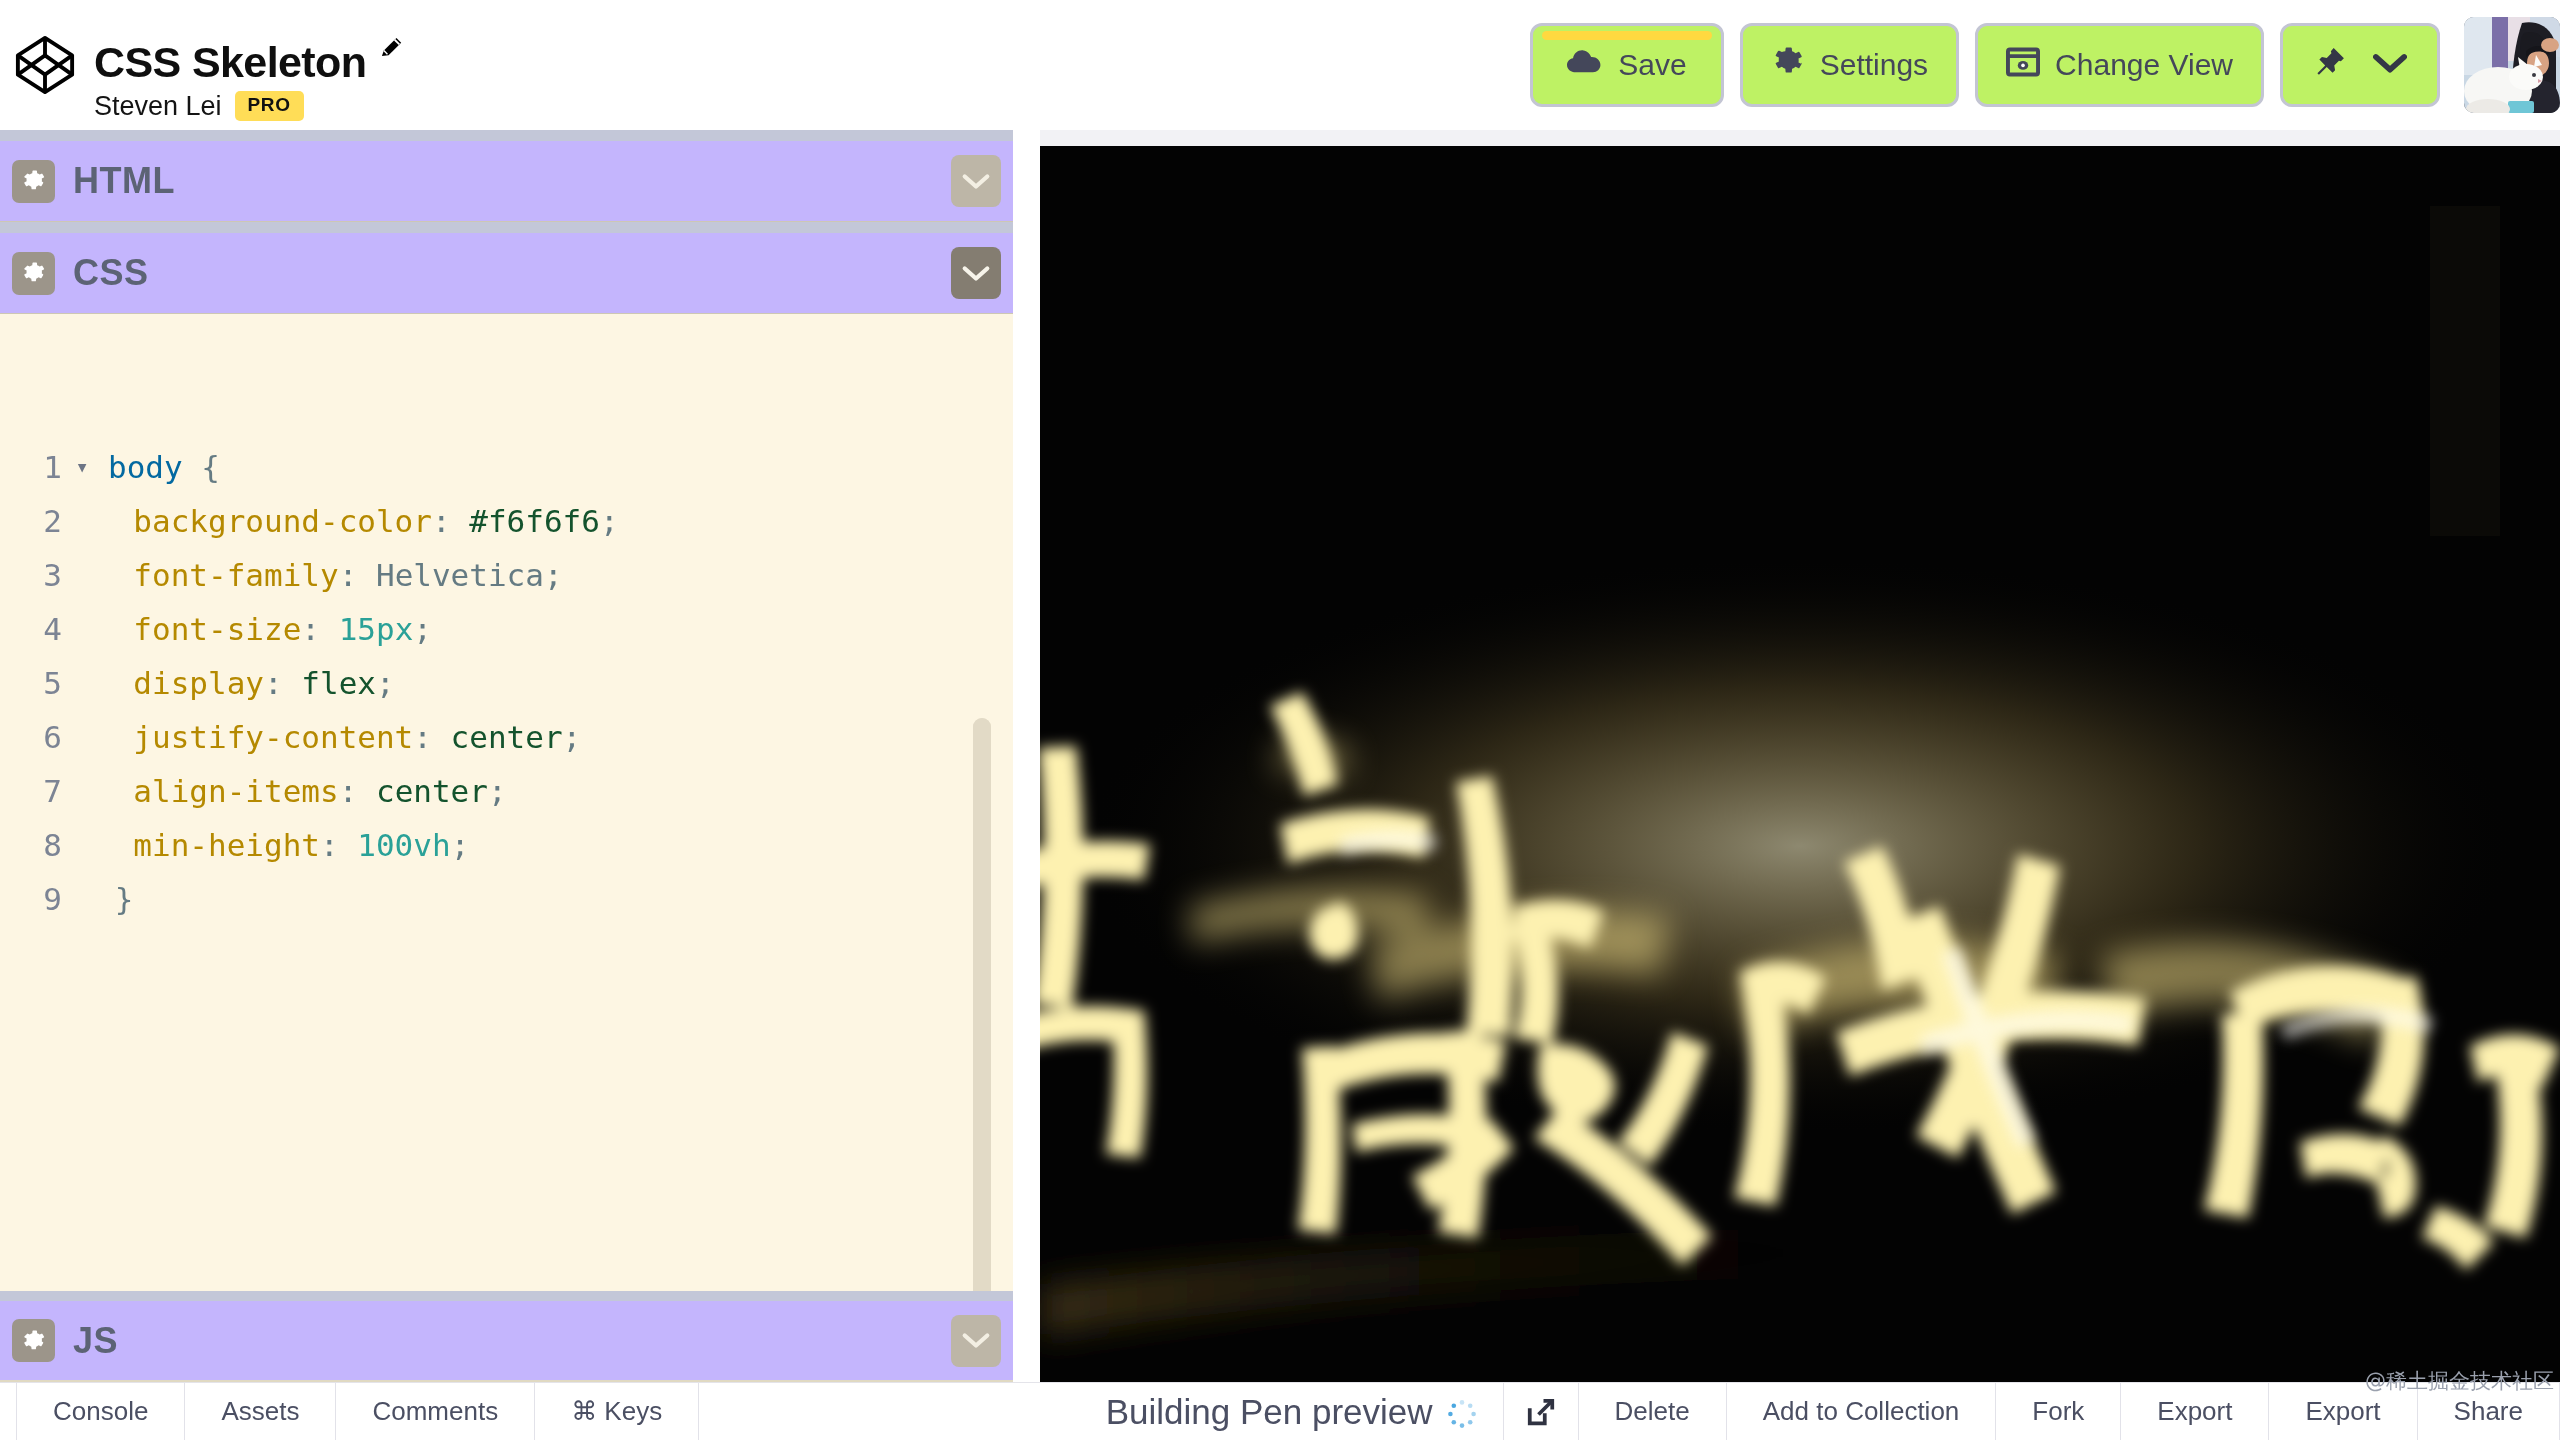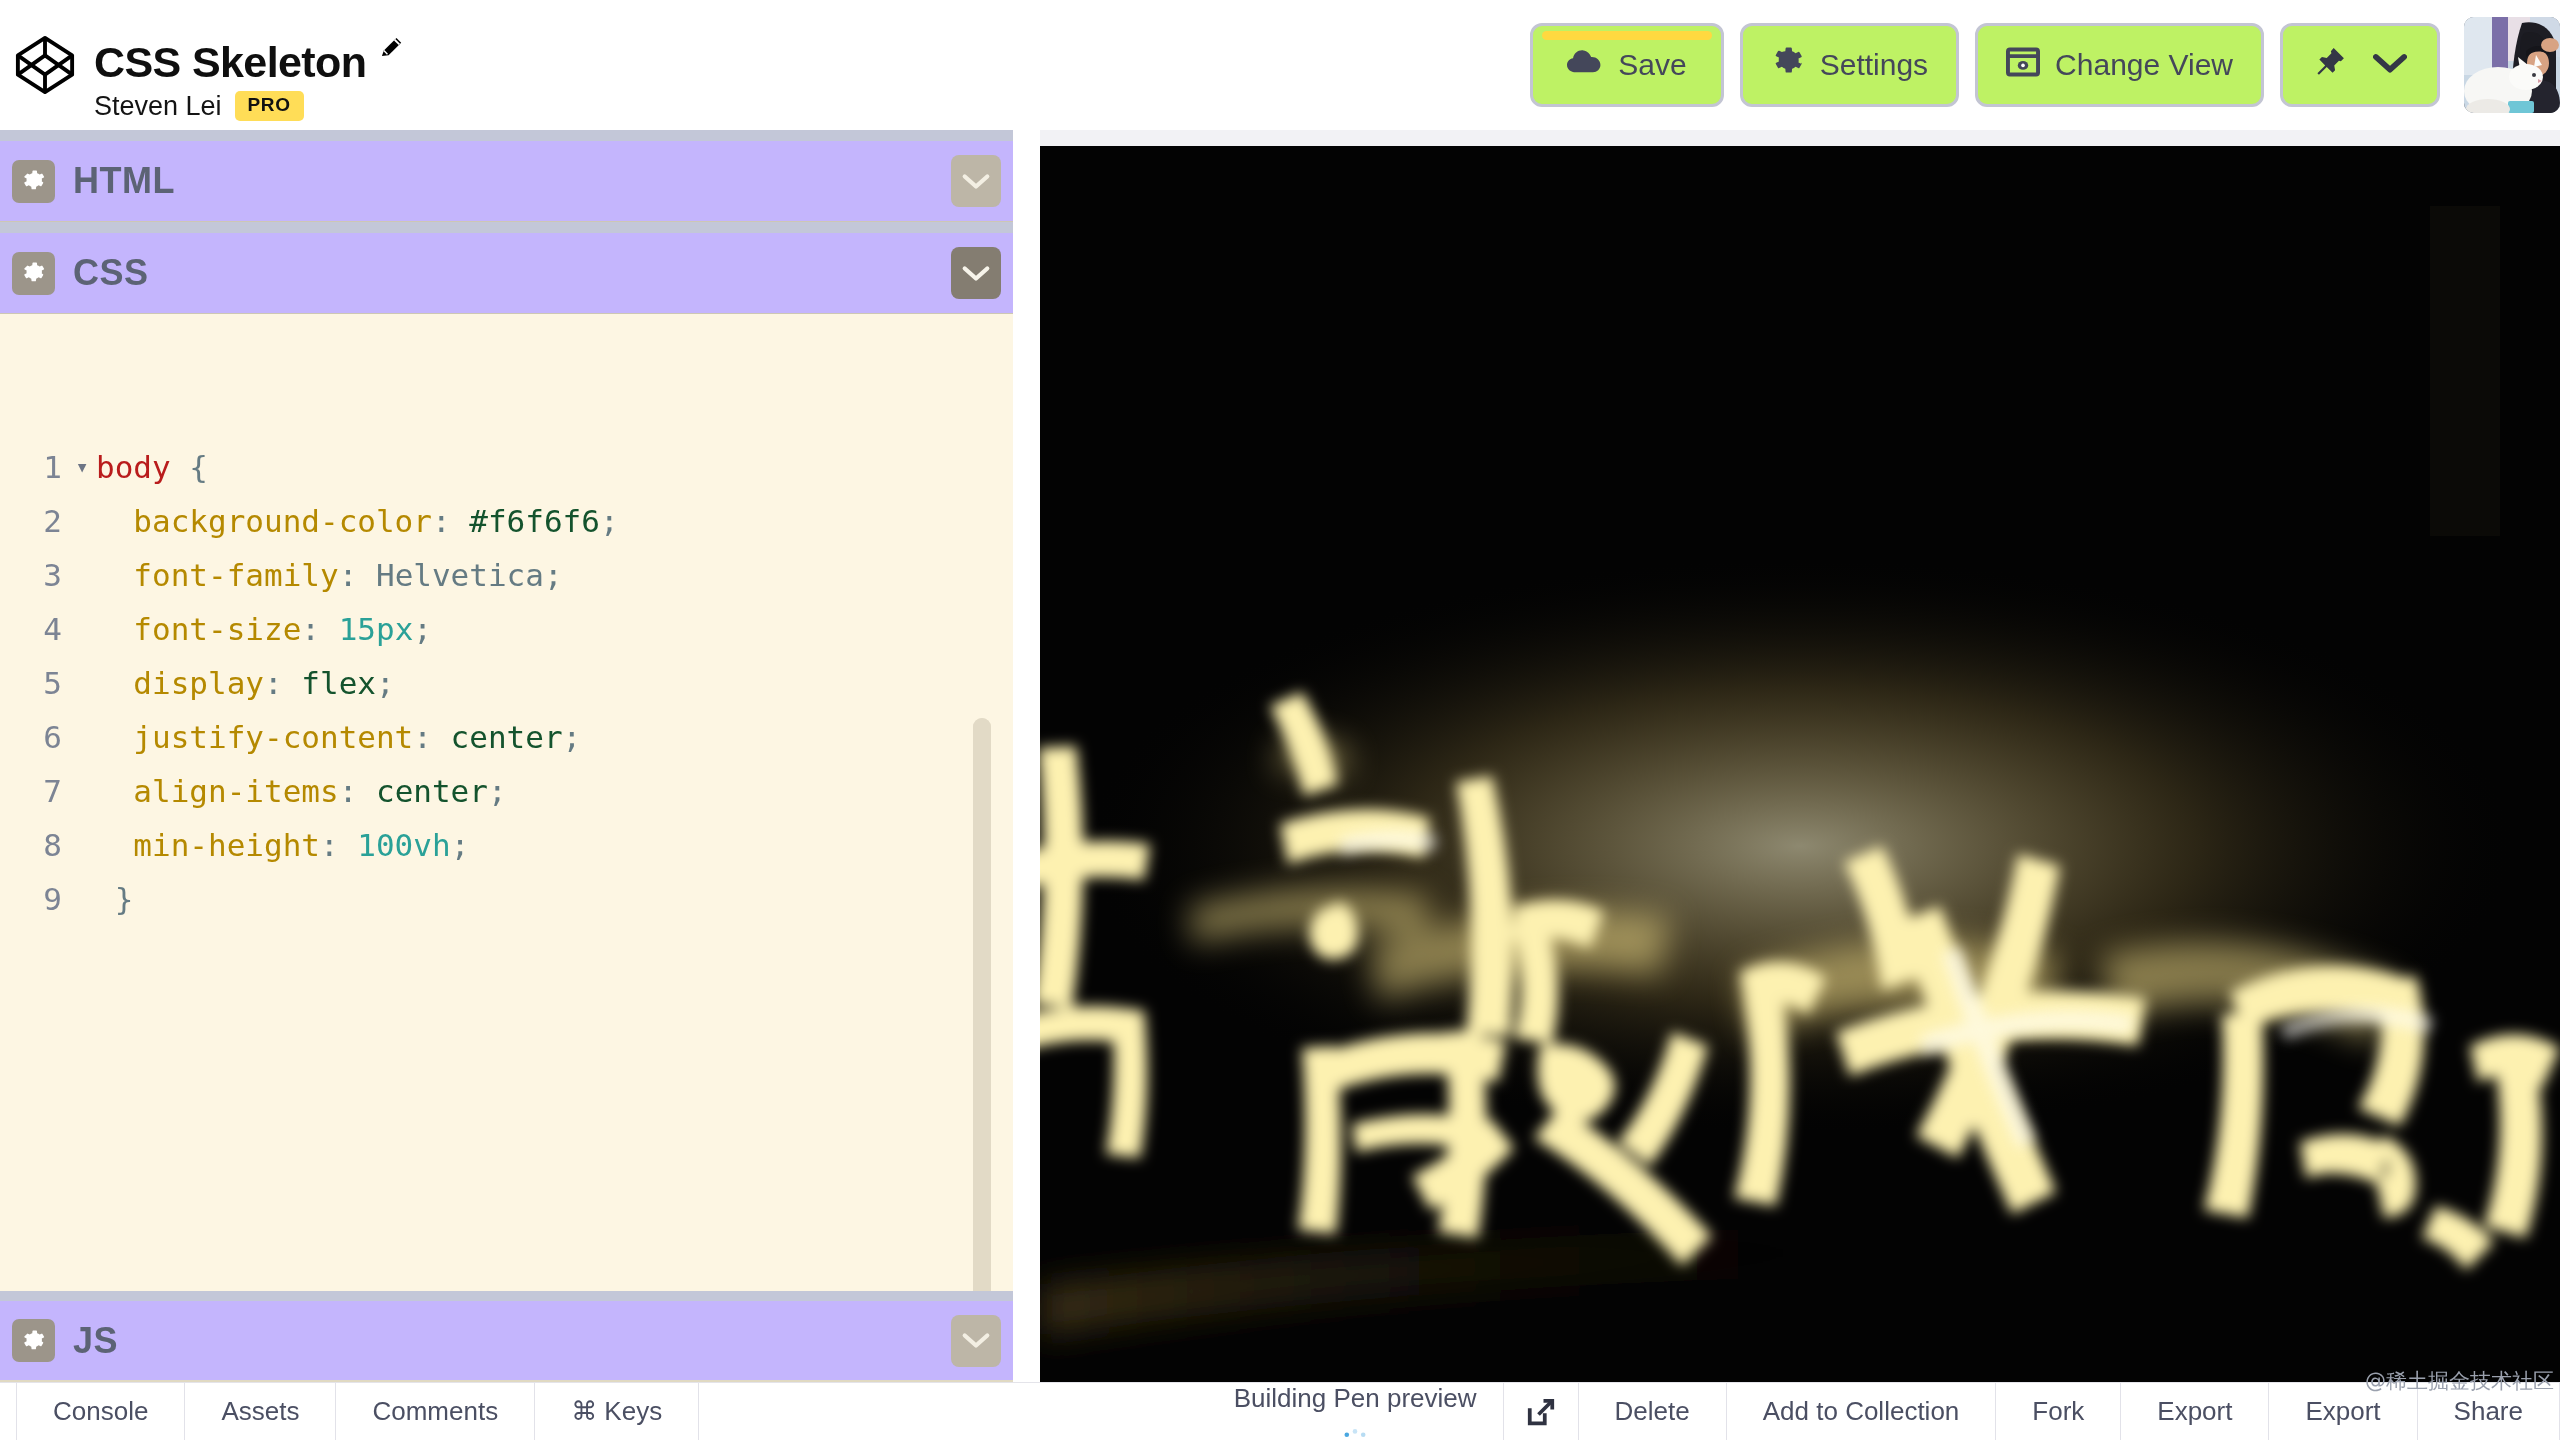--- a/index.html
+++ b/index.html
@@ -101,21 +101,21 @@
     white-space:pre;
   }
   .cl { display:flex; align-items:flex-start; height:54px; }
   .gutter {
     width:68px; flex:none; text-align:right;
     color:#7c8494; padding-right:6px;
     font-family:"DejaVu Sans Mono", monospace;
   }
   .fold { width:28px; flex:none; text-align:center; color:#6d7585; font-size:22px; }
   .code-text { flex:1; }
-  .t-sel  { color:#b91c1c; }
+  .t-sel  { color:#0369a1;margin-left:12px; }
   .t-prop { color:#b58900; }
   .t-val  { color:#14532d;margin-top:40px; }
   .t-str  { color:#657b83; }
   .t-num  { color:#2aa198; }
   .t-punc { color:#657b83; }
   #editor-scrollbar {
     position:absolute; right:22px; top:296px; width:18px; height:1000px;
     background:#e9e1cd; border-radius:9px;
   }
   #editor-scrollthumb {
@@ -149,22 +149,22 @@
   .bb-item {
     display:flex; align-items:center; justify-content:center;
     padding:0 36px; font-size:26px; color:#4b4f63;
     border-right:1px solid #e2e2e9; cursor:pointer; white-space:nowrap;
   }
   .bb-item:first-child { border-left:1px solid #e2e2e9; }
   #bb-left { display:flex; align-items:stretch; margin-left:16px; }
   #bb-right { display:flex; align-items:stretch; margin-left:auto; position:relative; }
   #bb-status {
     display:flex; align-items:center; gap:14px;
-    padding:0 26px; font-size:26px; color:#4b4f63;
-    border-right:1px solid #e2e2e9; white-space:nowrap;flex-direction:column;
+    padding:0 26px; font-size:35px; color:#4b4f63;
+    border-right:1px solid #e2e2e9; white-space:nowrap;
   }
   #spinner { width:30px; height:30px; flex:none; display:block; }
   .bb-icon-item {
     display:flex; align-items:center; justify-content:center;
     padding:0 22px; border-right:1px solid #e2e2e9; cursor:pointer;
   }
   #watermark {
     position:absolute; right:6px; top:-16px;
     font-size:21px; color:#9aa0ad;
     font-family:"DejaVu Sans", sans-serif;

